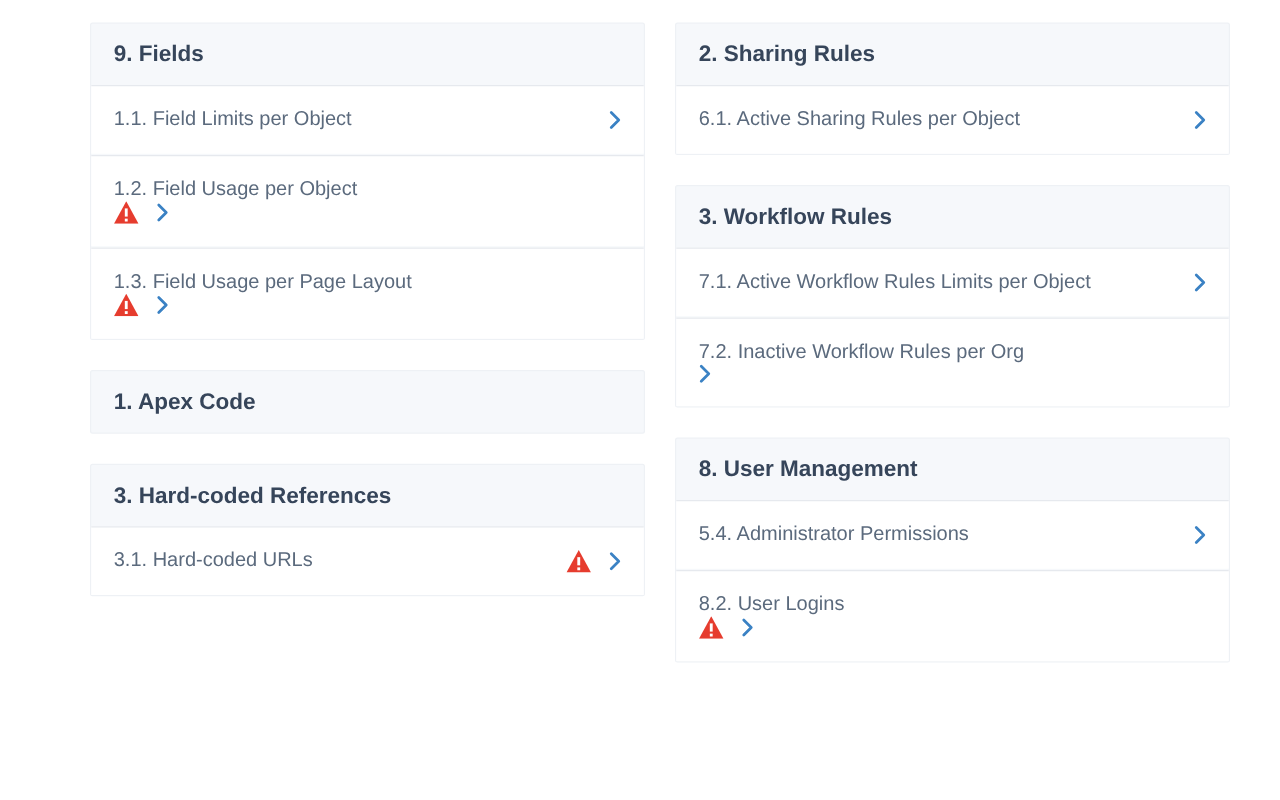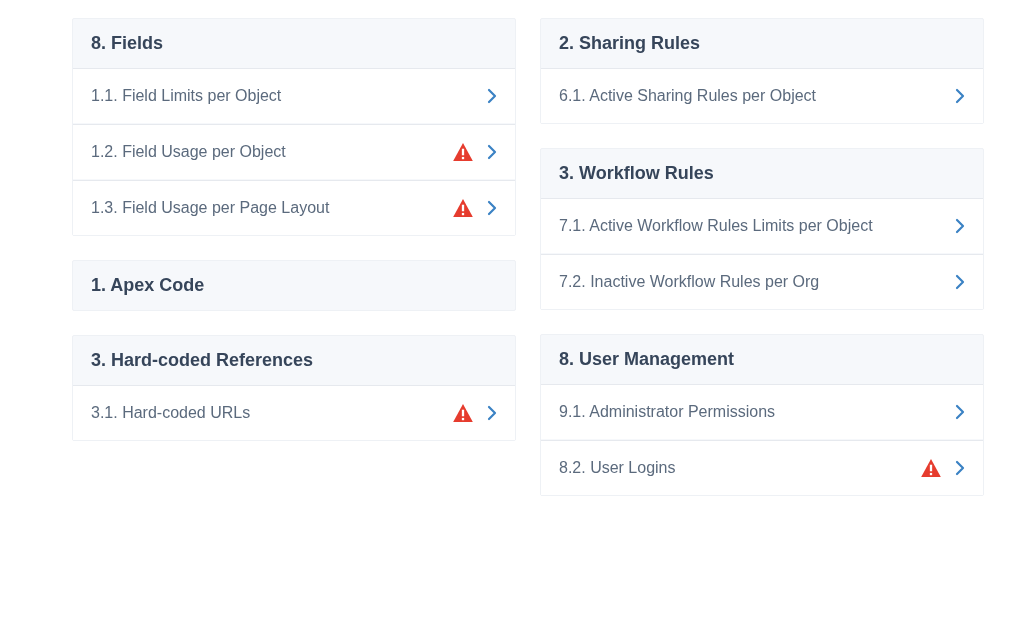--- a/index.html
+++ b/index.html
@@ -39,20 +39,21 @@
     border-top: 1px solid #e6e9ee;
     display: flex;
     padding: 18px 18px;
     cursor: pointer;
   }
   .item:last-child {
     
   }
   .item + .item {
     margin-top: 1px;
+    flex-direction: column;
   }
   .item-label {
     flex: 1;
     font-size: 16px;
     color: #5b6a7d;
     font-weight: 400;
   }
   .badges {
     display: flex;
     align-items: center;
@@ -76,21 +77,21 @@
     height: 100%;
   }
 </style>
 </head>
 <body>
 
 <div class="container" id="root">
     <div class="column">
       <div class="section">
         <div class="section-header">
-          <div class="section-title">8. Fields</div>
+          <div class="section-title">9. Fields</div>
         </div>
         <div class="item">
           <div class="item-label">1.1. Field Limits per Object</div>
           <div class="badges">
             <span class="chevron">
               <svg viewBox="0 0 10 16" fill="none" stroke="currentColor" stroke-width="2.2" stroke-linecap="round" stroke-linejoin="round">
                 <polyline points="2,2 8,8 2,14"></polyline>
               </svg>
             </span>
           </div>
@@ -197,21 +198,21 @@
               </svg>
             </span>
           </div>
         </div>
       </div>
       <div class="section">
         <div class="section-header">
           <div class="section-title">8. User Management</div>
         </div>
         <div class="item">
-          <div class="item-label">9.1. Administrator Permissions</div>
+          <div class="item-label">5.4. Administrator Permissions</div>
           <div class="badges">
             <span class="chevron">
               <svg viewBox="0 0 10 16" fill="none" stroke="currentColor" stroke-width="2.2" stroke-linecap="round" stroke-linejoin="round">
                 <polyline points="2,2 8,8 2,14"></polyline>
               </svg>
             </span>
           </div>
         </div>
         <div class="item">
           <div class="item-label">8.2. User Logins</div>

